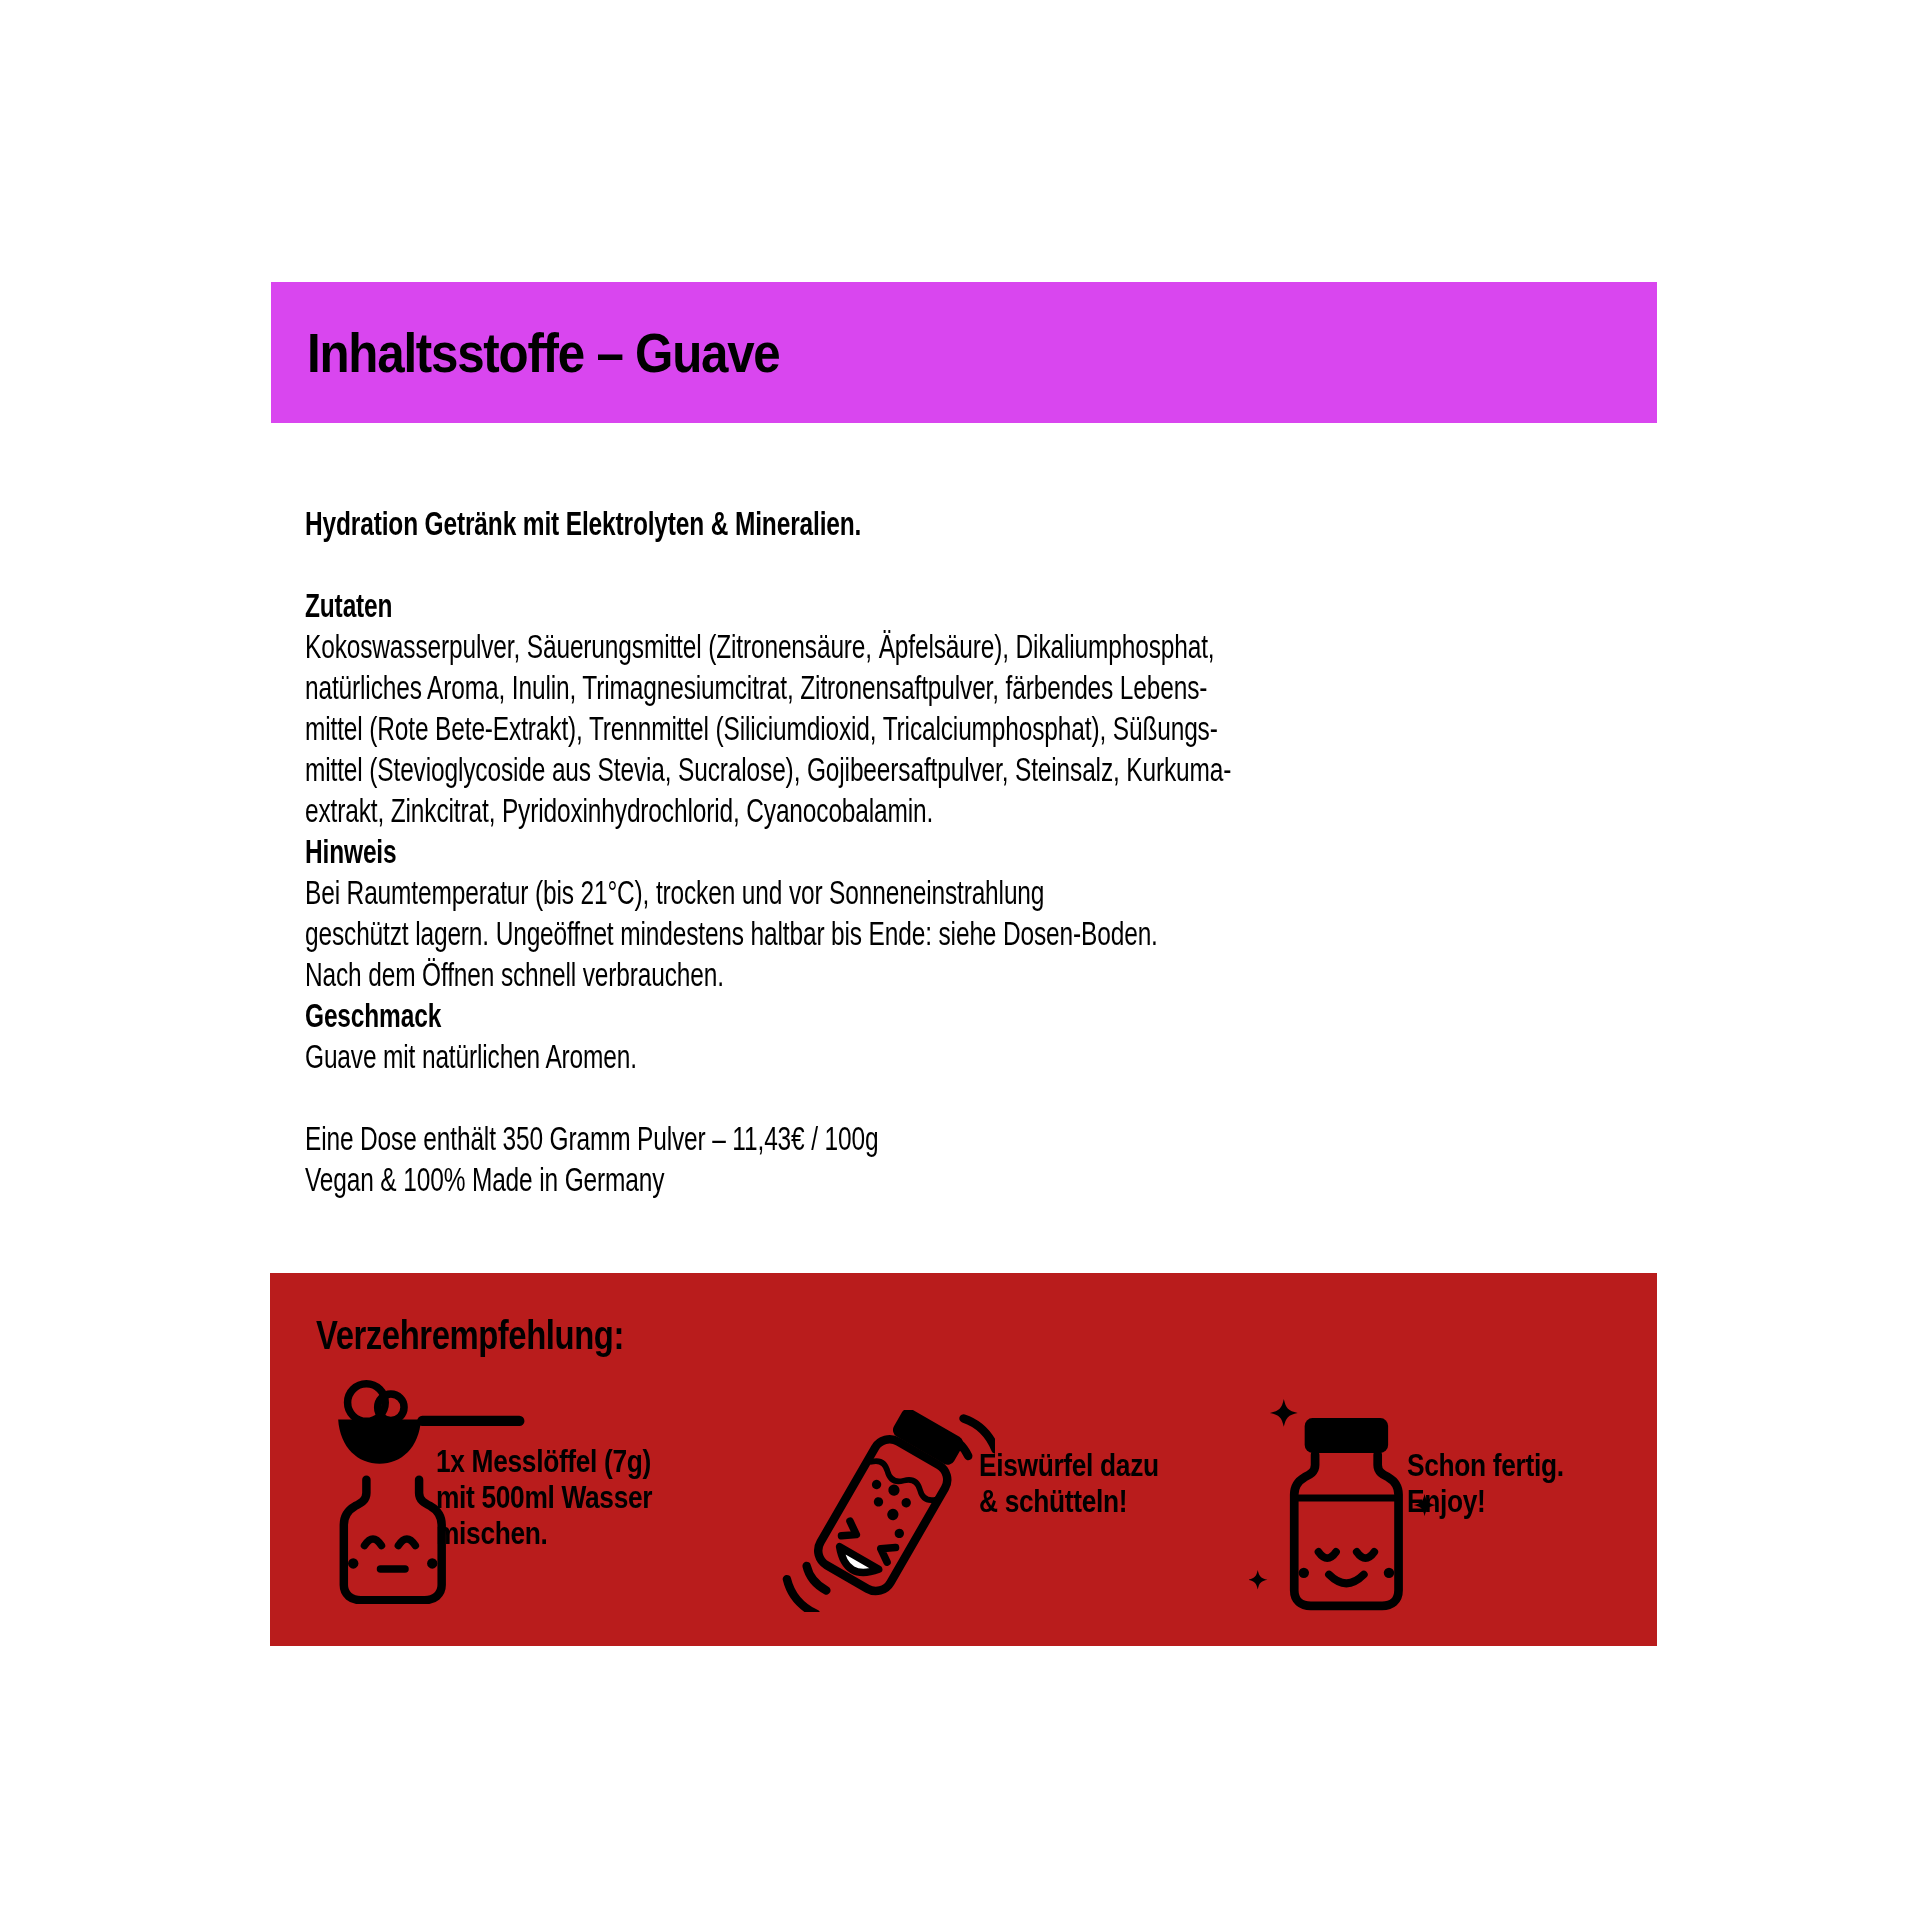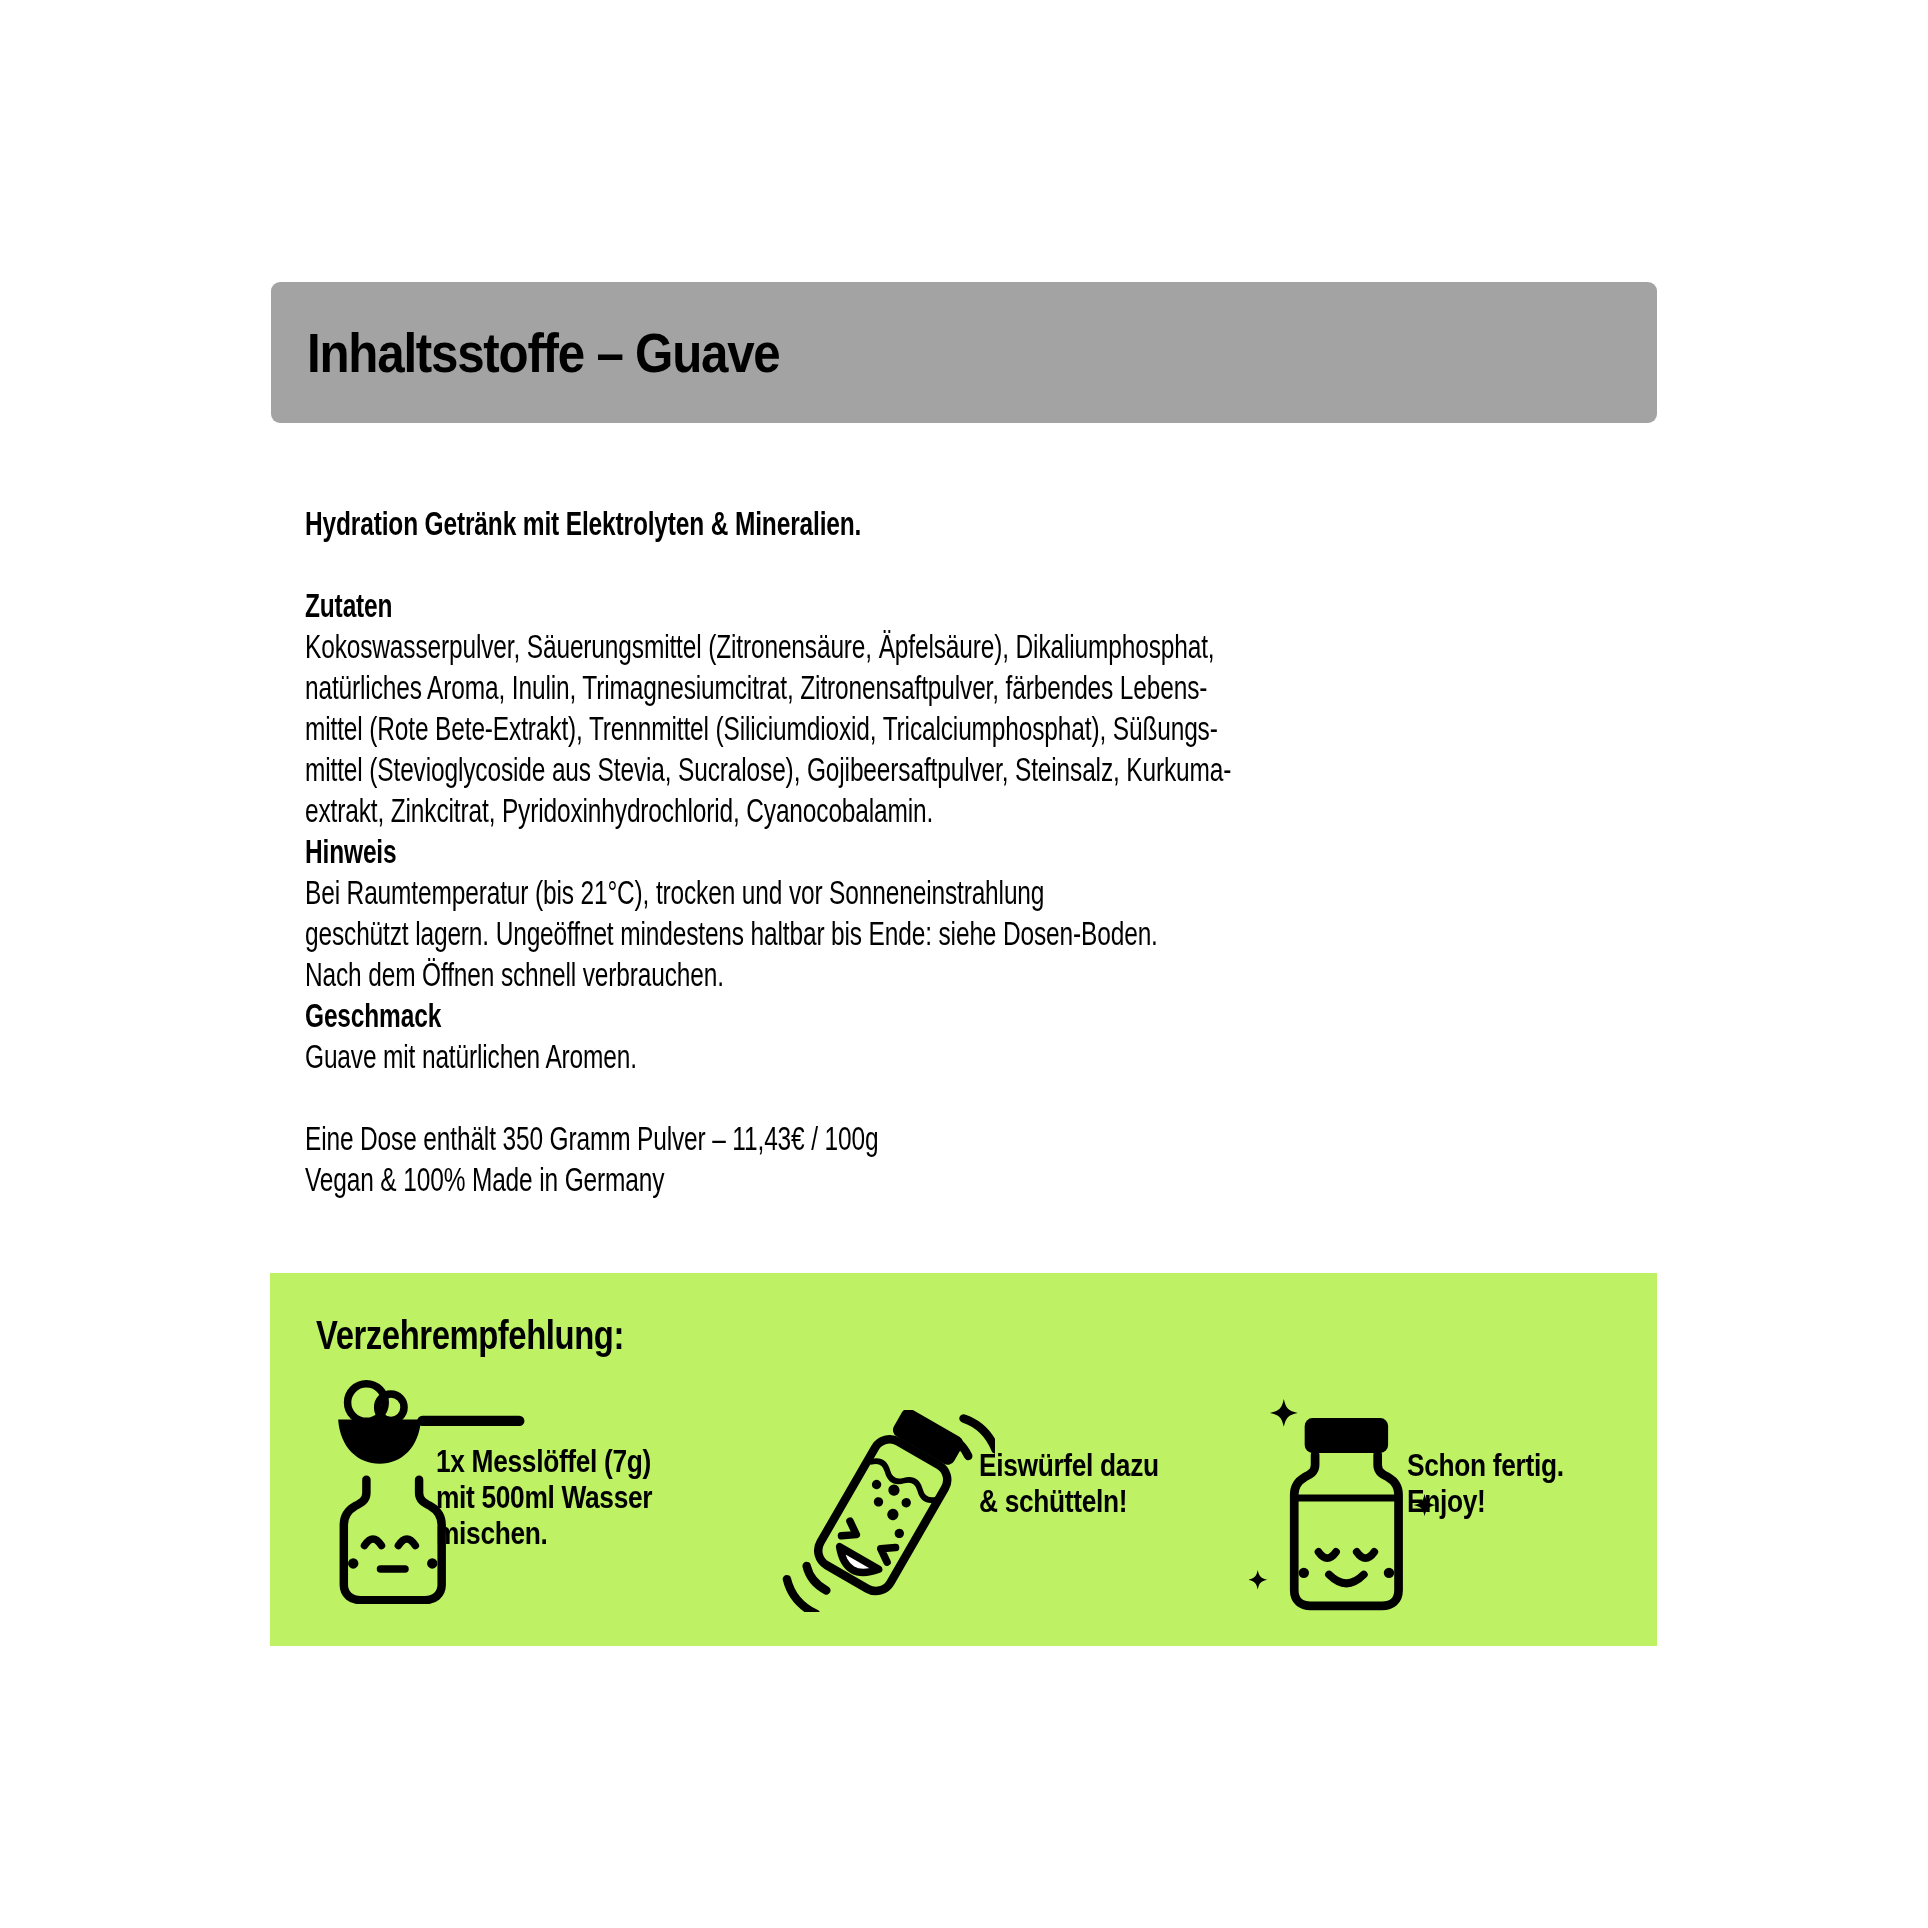--- a/index.html
+++ b/index.html
@@ -33,21 +33,21 @@
   #step3-text{left:1137px;top:175px;}
   #icon1{left:55px;top:105px;}
   #icon2{left:508px;top:137px;}
   #icon3{left:979px;top:126px;}
 </style>
 </head>
 <body>
 
 <div class="canvas">
 
-  <header class="banner" style="background-color: #a3a3a3; border-radius: 9px;">
+  <header class="banner" style="background-color: #d946ef;">
     <h1>Inhaltsstoffe – Guave</h1>
   </header>
 
   <main class="body-copy">
     <p class="b">Hydration Getränk mit Elektrolyten &amp; Mineralien.</p>
     <div class="gap"></div>
     <h2>Zutaten</h2>
     <p class="ml">Kokoswasserpulver, Säuerungsmittel (Zitronensäure, Äpfelsäure), Dikaliumphosphat,
 natürliches Aroma, Inulin, Trimagnesiumcitrat, Zitronensaftpulver, färbendes Lebens-
 mittel (Rote Bete-Extrakt), Trennmittel (Siliciumdioxid, Tricalciumphosphat), Süßungs-
@@ -57,21 +57,21 @@
     <p class="ml">Bei Raumtemperatur (bis 21°C), trocken und vor Sonneneinstrahlung
 geschützt lagern. Ungeöffnet mindestens haltbar bis Ende: siehe Dosen-Boden.
 Nach dem Öffnen schnell verbrauchen.</p>
     <h2>Geschmack</h2>
     <p>Guave mit natürlichen Aromen.</p>
     <div class="gap"></div>
     <p>Eine Dose enthält 350 Gramm Pulver – 11,43€ / 100g</p>
     <p>Vegan &amp; 100% Made in Germany</p>
   </main>
 
-  <footer class="recommend" style="background-color: #bef264;">
+  <footer class="recommend" style="background-color: #b91c1c;">
     <h2>Verzehrempfehlung:</h2>
 
     <svg id="icon1" class="icon" width="207" height="226" viewBox="0 0 220 240" aria-hidden="true">
       <g>
         <circle cx="44" cy="26" r="20" fill="none" stroke="#000" stroke-width="8"></circle>
         <circle cx="70" cy="31" r="14" fill="none" stroke="#000" stroke-width="8"></circle>
         <path d="M14,44 L102,44 C100,74 81,91 58,91 C35,91 16,74 14,44 Z" fill="#000"></path>
         <rect x="98" y="40" width="114" height="11" rx="5.5" fill="#000"></rect>
       </g>
       <g transform="translate(20,104)">

